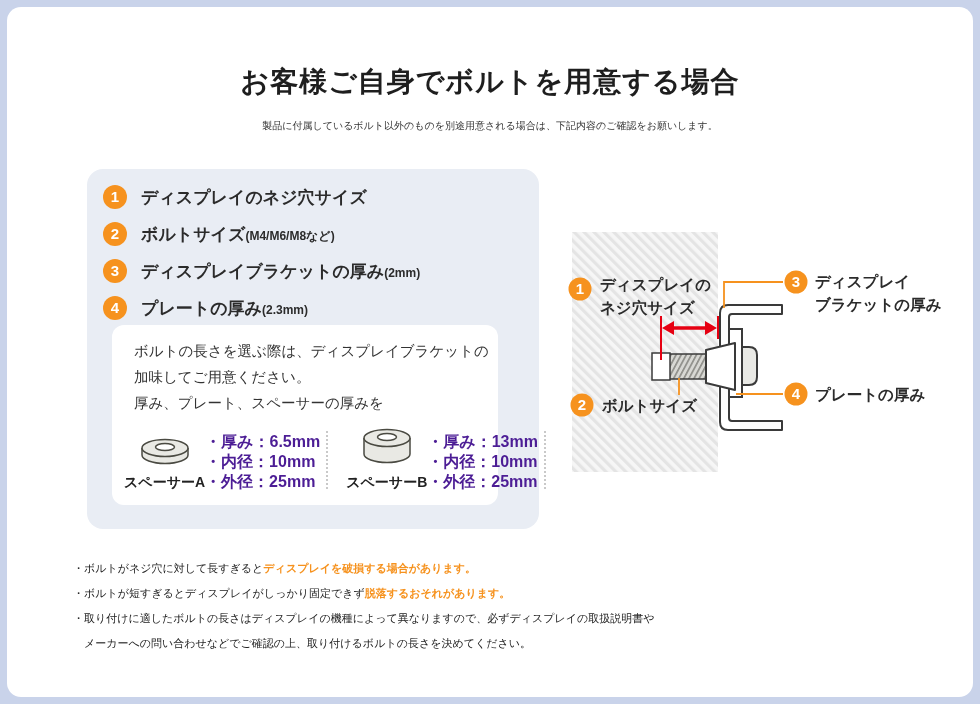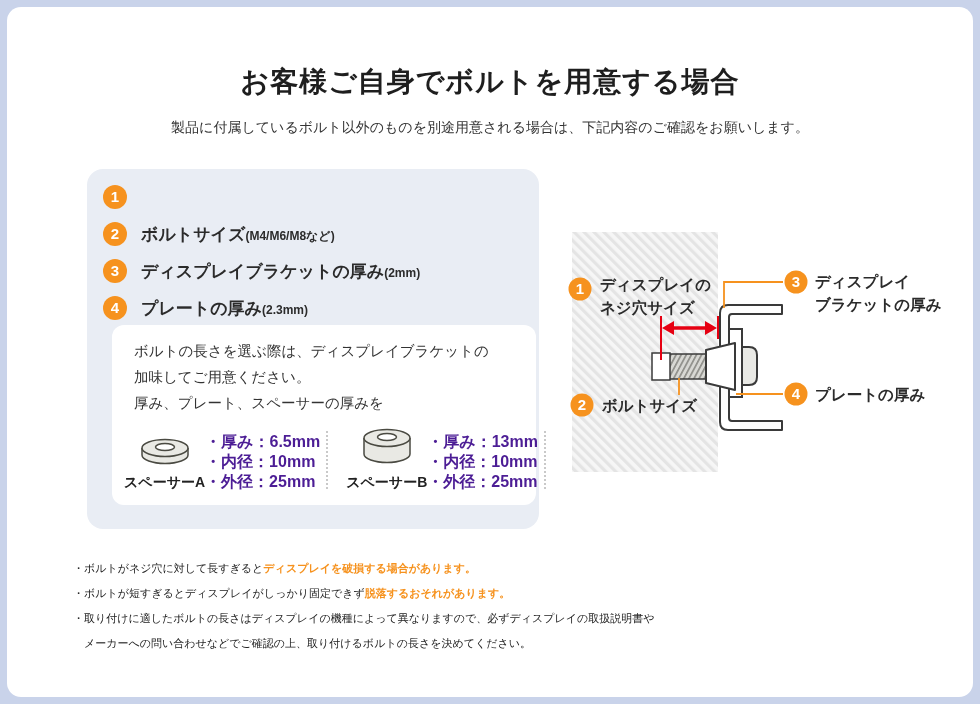--- a/index.html
+++ b/index.html
@@ -14,38 +14,38 @@
     position:absolute;left:7px;top:7px;right:7px;bottom:7px;
     background:#fff;border-radius:14px;
   }
   .page-title{
     position:absolute;left:0;right:0;top:56px;
     text-align:center;font-size:28px;font-weight:bold;color:#1e1e1e;
     letter-spacing:1px;
   }
   .page-subtitle{
     position:absolute;left:0;right:0;top:112px;
-    text-align:center;font-size:14px;color:#333;
+    text-align:center;font-size:10px;color:#333;
   }
   
   .panel{
     position:absolute;left:80px;top:162px;width:452px;height:360px;
     background:#e9edf4;border-radius:16px;box-sizing:border-box;
     padding:16px 0 0 16px;
   }
   .chk-row{display:flex;align-items:center;gap:14px;height:24px;margin-bottom:13px;}
   .num-badge{
     width:24px;height:24px;border-radius:50%;background:#f6921e;
     color:#fff;font-size:15px;font-weight:bold;line-height:24px;text-align:center;
     flex:0 0 24px;
   }
   .chk-label{font-size:17px;font-weight:bold;color:#2b2b2b;white-space:nowrap;}
   .chk-paren{font-size:12px;font-weight:bold;color:#2b2b2b;}
   .note-box{
-    position:absolute;left:25px;top:156px;width:424px;height:180px;
+    position:absolute;left:25px;top:156px;width:386px;height:180px;
     background:#fff;border-radius:12px;box-sizing:border-box;
   }
   .note-text{padding:13px 0 0 22px;font-size:14.5px;line-height:26px;color:#333;}
   .spacer-row{
     position:absolute;left:0;top:102px;width:402px;
     display:flex;align-items:flex-start;
   }
   .spacer-iconcol{width:92px;margin-left:12px;display:flex;flex-direction:column;align-items:center;}
   .spacer-iconwrap{height:46px;display:flex;align-items:flex-end;justify-content:center;}
   .spacer-name{font-size:14px;font-weight:bold;color:#222;margin-top:1px;white-space:nowrap;}
@@ -66,20 +66,21 @@
 <body>
 
 <div class="card">
 
   <div class="page-title">お客様ご自身でボルトを用意する場合</div>
   <div class="page-subtitle">製品に付属しているボルト以外のものを別途用意される場合は、下記内容のご確認をお願いします。</div>
 
   <div class="panel">
     <div class="chk-row">
       <span class="num-badge">1</span>
+      <span class="chk-label"><span>ディスプレイのネジ穴サイズ</span><span class="chk-paren"></span></span>
     </div>
     <div class="chk-row">
       <span class="num-badge">2</span>
       <span class="chk-label"><span>ボルトサイズ</span><span class="chk-paren">(M4/M6/M8など)</span></span>
     </div>
     <div class="chk-row">
       <span class="num-badge">3</span>
       <span class="chk-label"><span>ディスプレイブラケットの厚み</span><span class="chk-paren">(2mm)</span></span>
     </div>
     <div class="chk-row">

